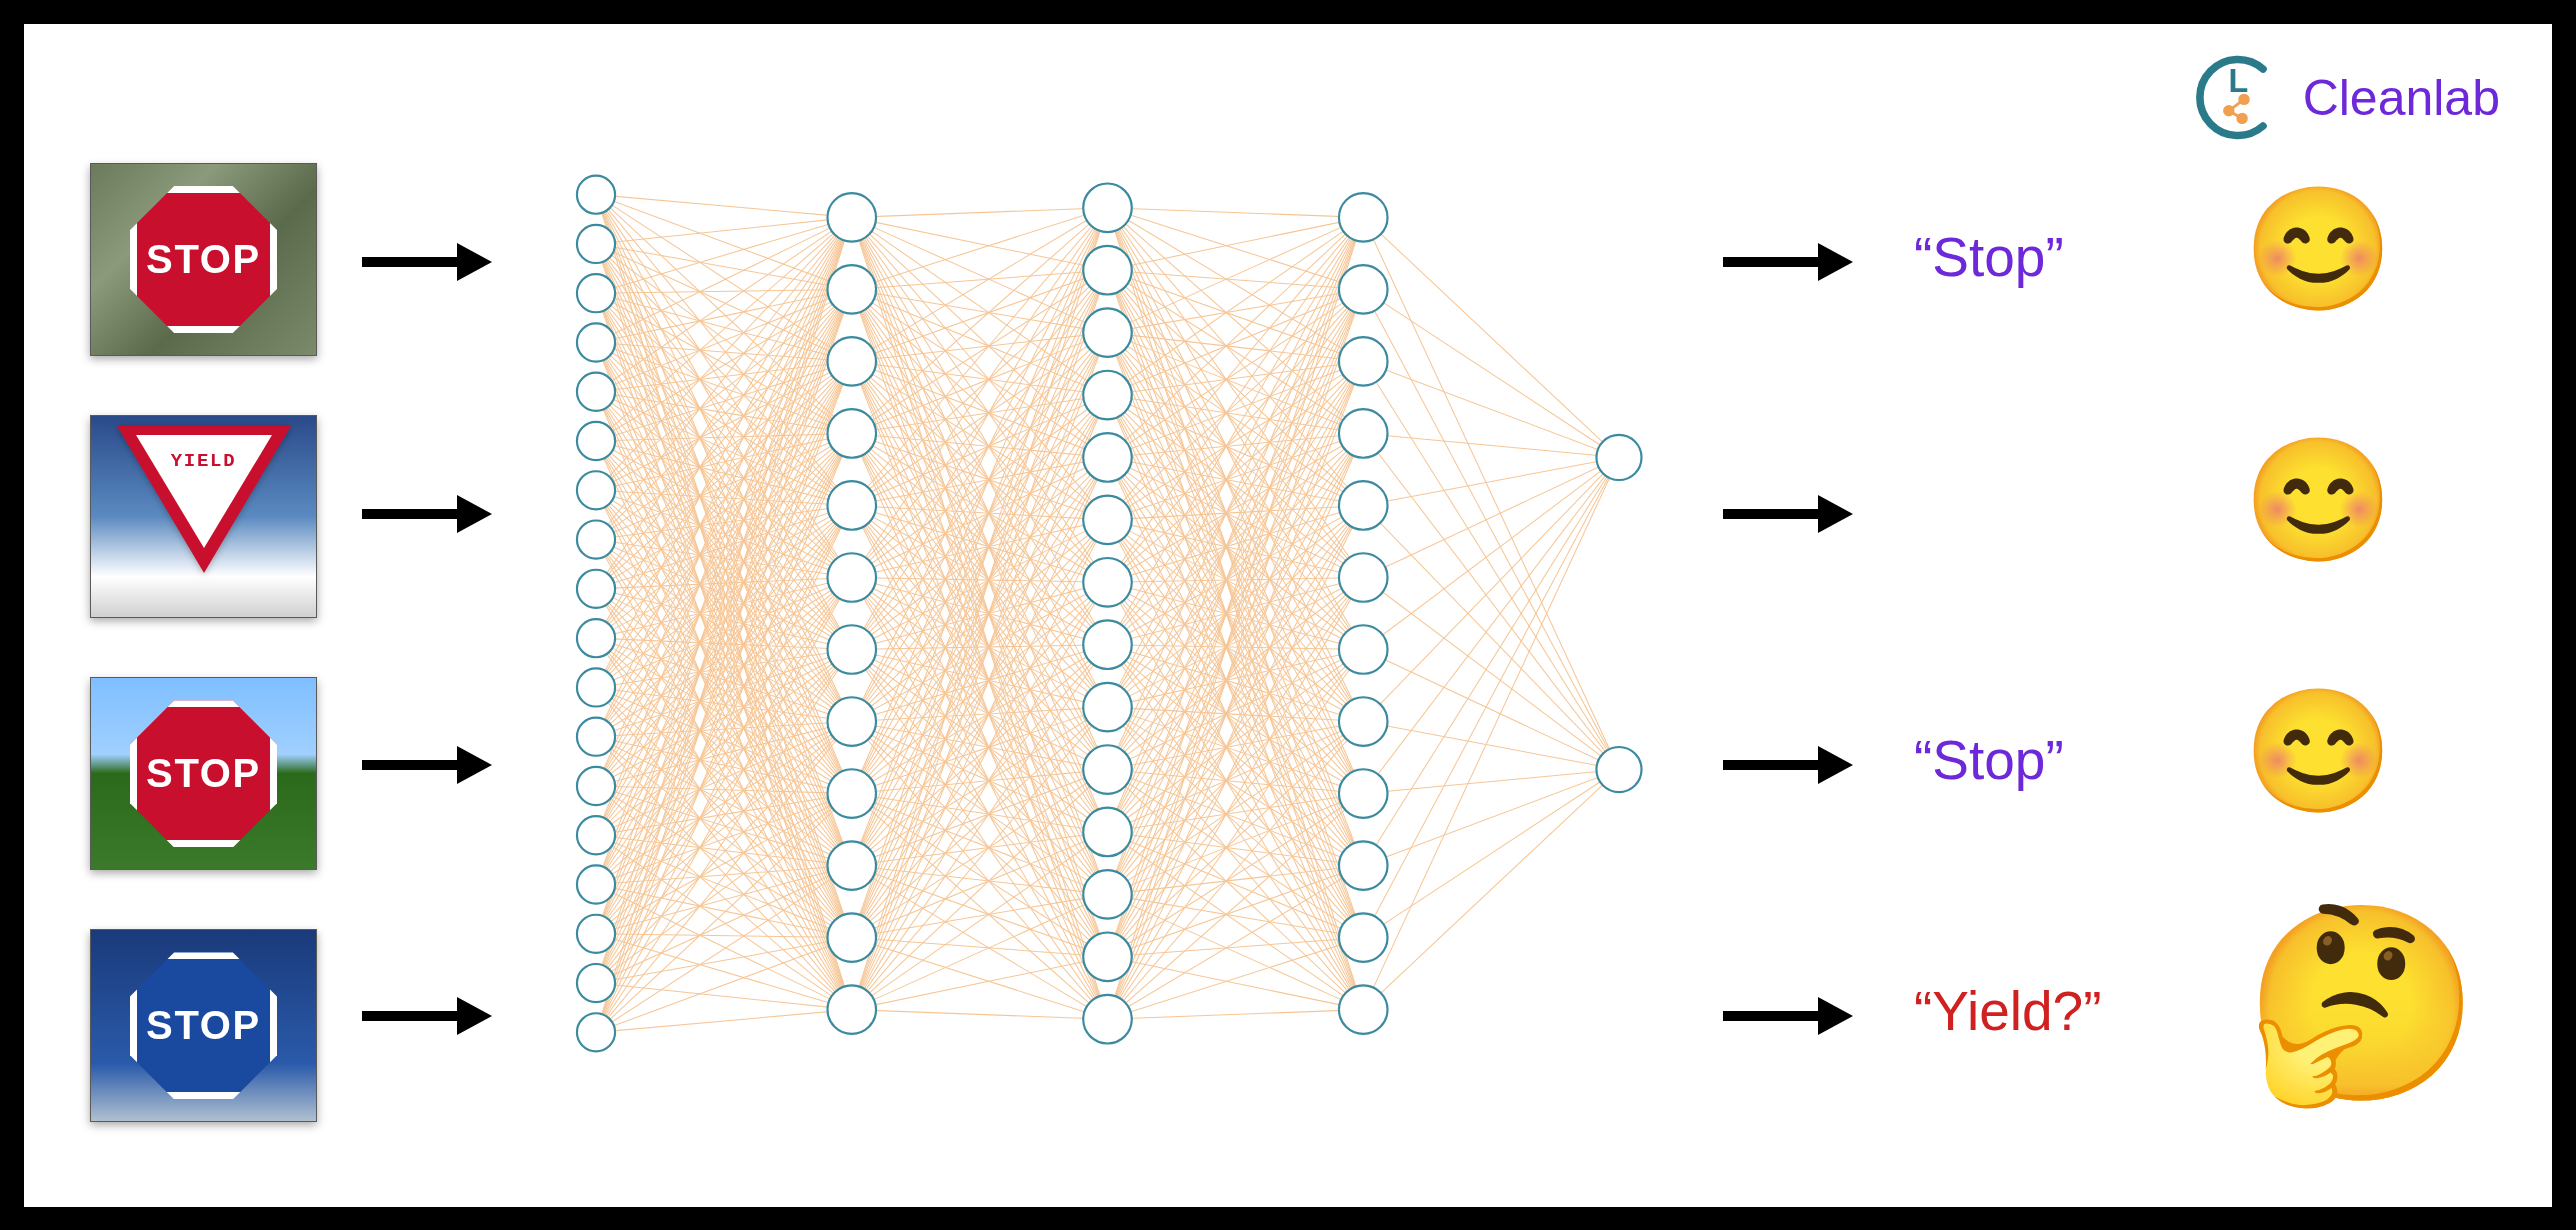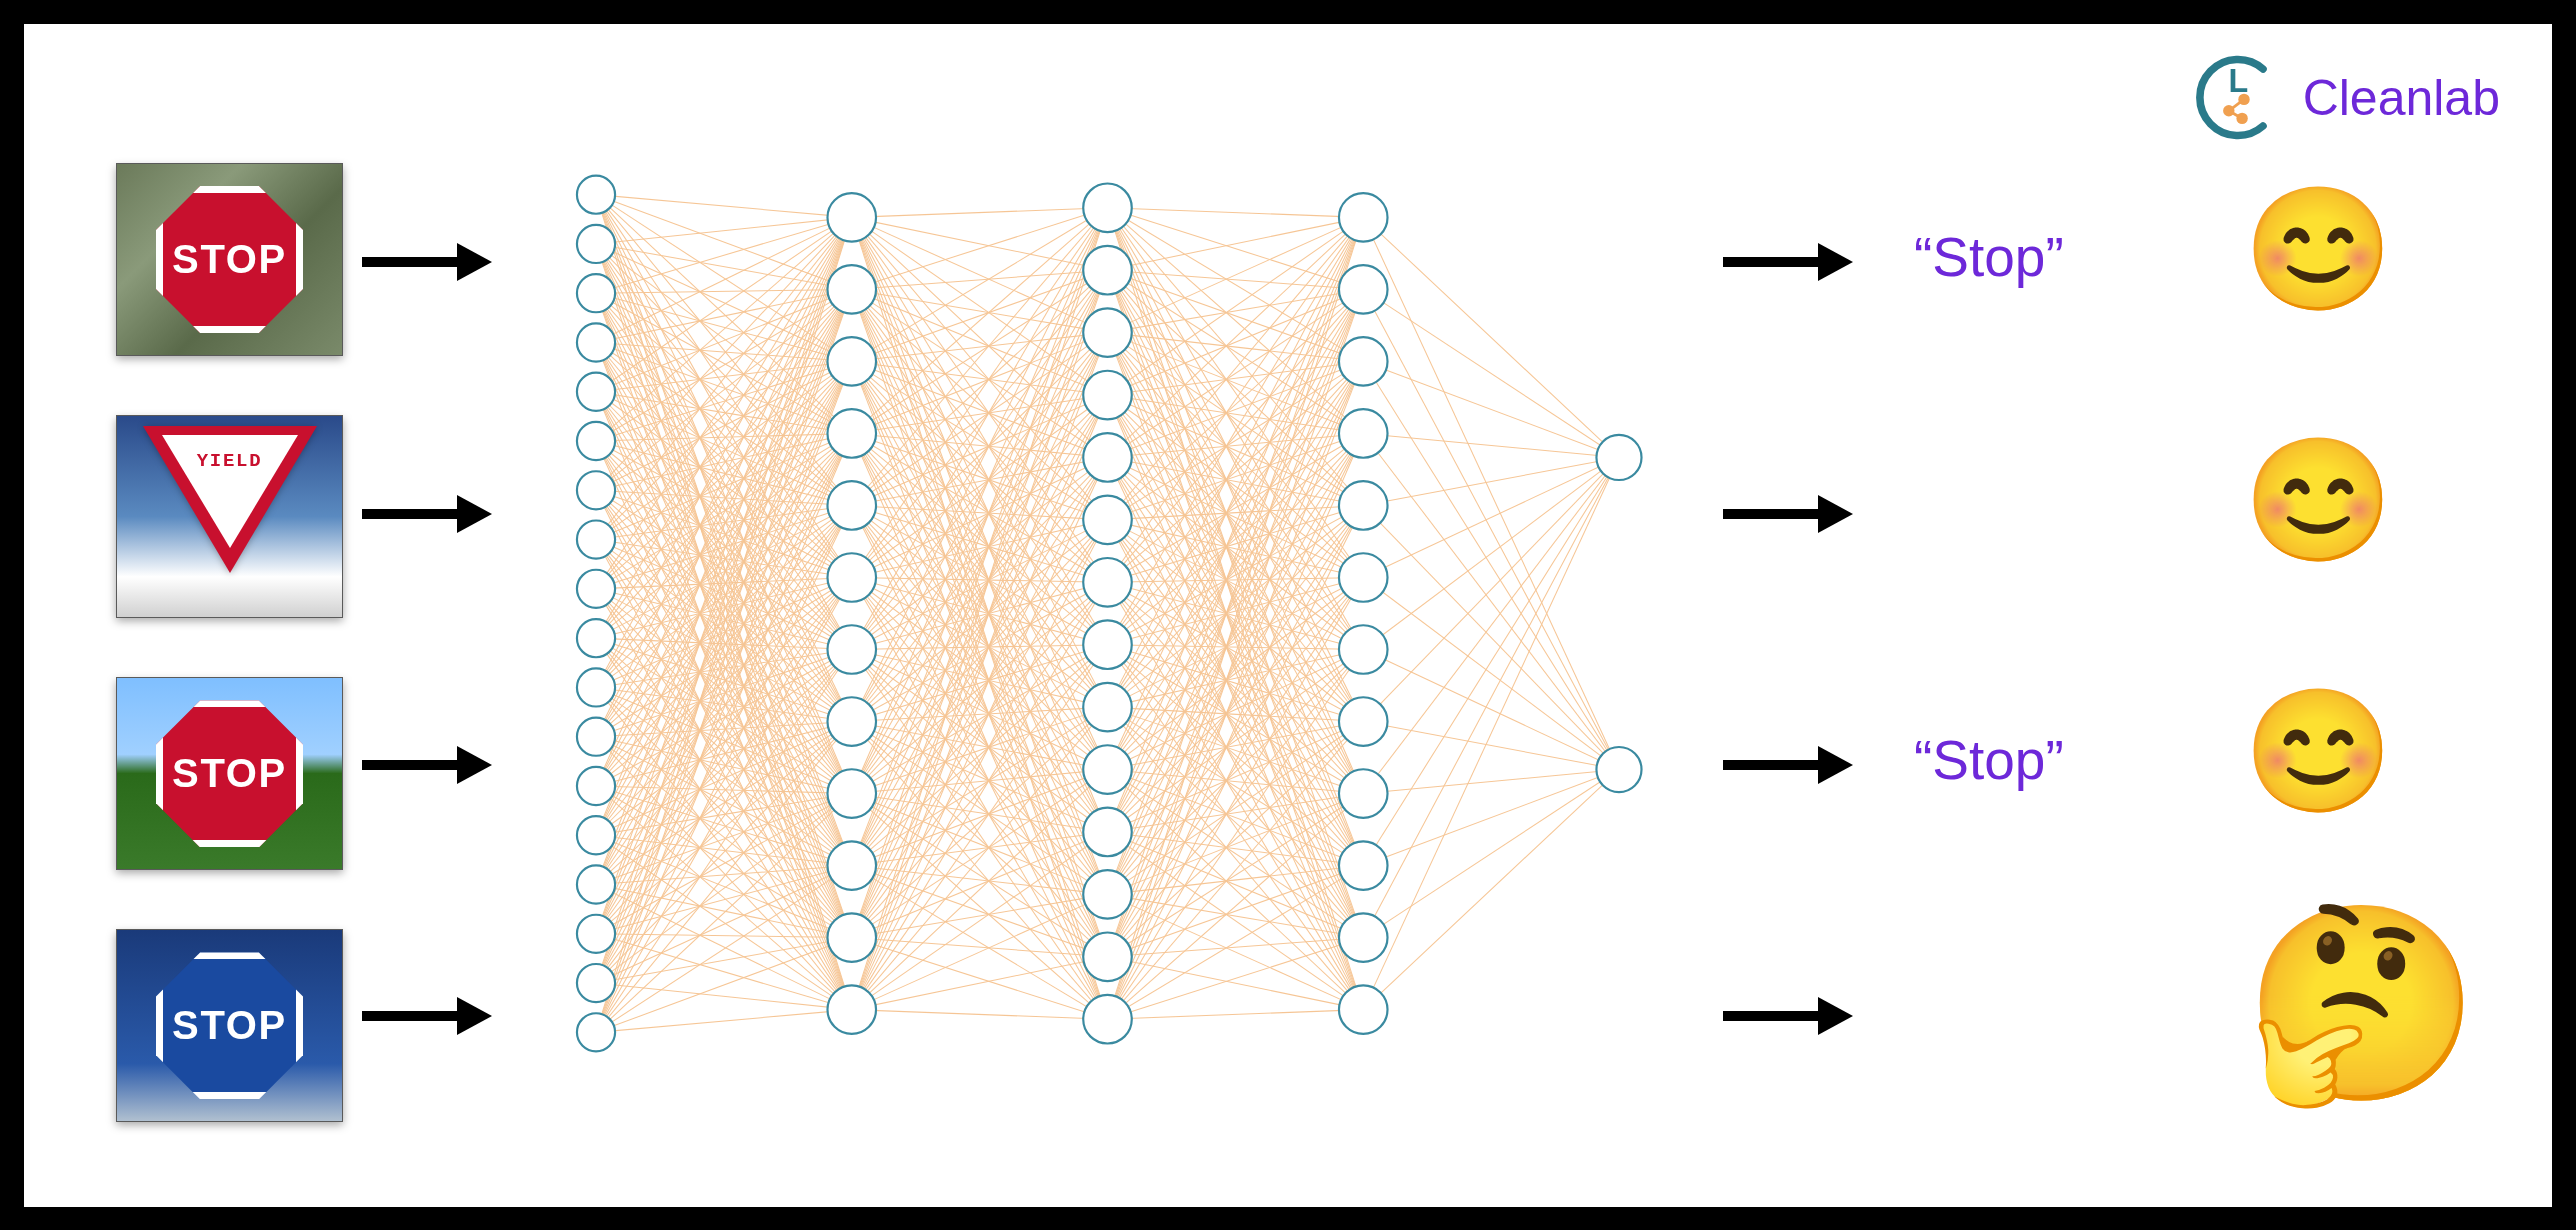--- a/index.html
+++ b/index.html
@@ -15,21 +15,21 @@
     height: 1231px;
     background: #ffffff;
     border: 24px solid #000000;
     position: relative;
     overflow: hidden;
   }
 
   
   .inputs {
     position: absolute;
-    left: 92px;
+    left: 66px;
     top: 139px;
     width: 251px;
   }
   .input-img {
     width: 225px;
     height: 191px;
     border: 1.7px solid #5a5a5a;
     box-shadow: 0 3.5px 8.7px rgba(0,0,0,0.35);
     margin-bottom: 59px;
     position: relative;
@@ -882,20 +882,21 @@
       <div class="arrow-body"></div>
       <div class="arrow-head"></div>
     </div>
   <div class="arrow-row arrows-out ar4">
       <div class="arrow-body"></div>
       <div class="arrow-head"></div>
     </div>
 
   <div class="outlabel teal-text ol1">“Stop”</div>
   <div class="outlabel teal-text ol3">“Stop”</div>
+  <div class="outlabel red-text  ol4">“Yield?”</div>
 
   <div class="emoji em1">😊</div>
   <div class="emoji em2">😊</div>
   <div class="emoji em3">😊</div>
   <div class="emoji em4">🤔</div>
 
 </div>
 
 
 </body></html>

